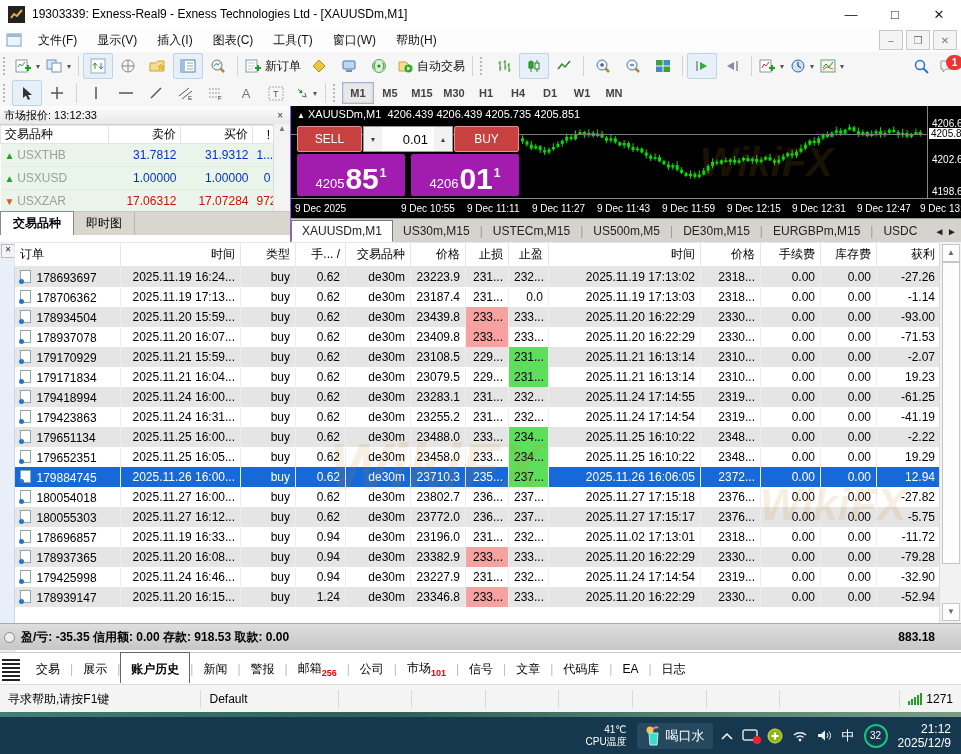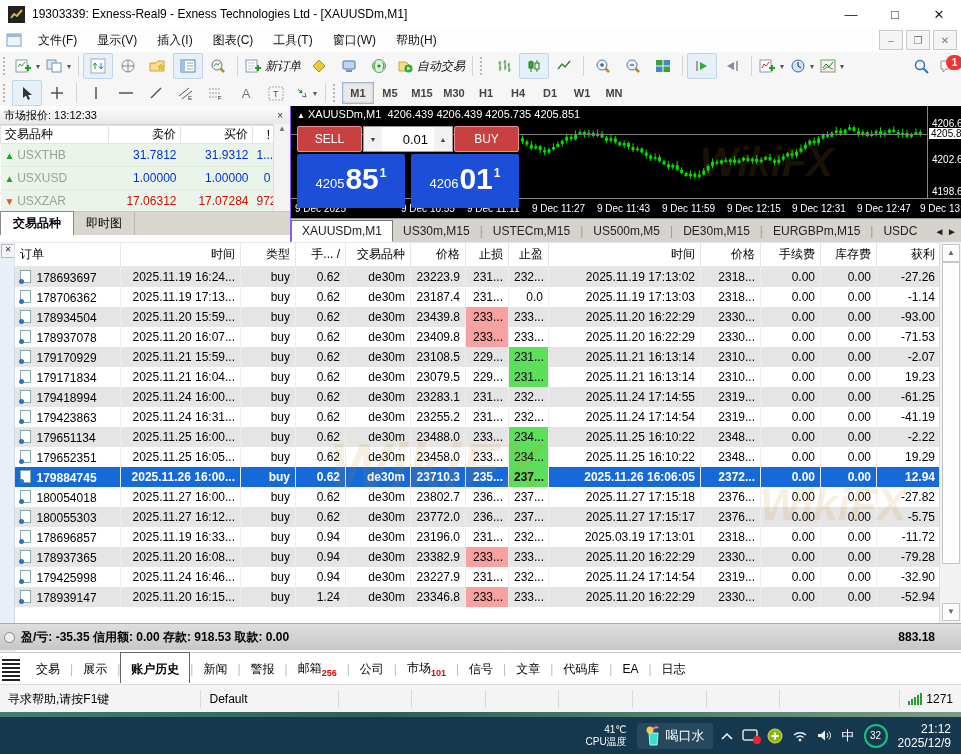--- a/index.html
+++ b/index.html
@@ -16,21 +16,21 @@
   #menubar .mitem{padding:3px 10px;color:#111;}
   .chartctl{position:absolute;right:4px;top:30px;display:flex;gap:3px;}
   .chartctl span{width:22px;height:18px;border:1px solid #c8c8c8;background:#f4f4f4;color:#777;font-size:10px;display:flex;align-items:center;justify-content:center;}
   
   #tb1{position:absolute;left:0;top:52px;width:961px;height:28px;background:#f6f6f6;border-bottom:1px solid #e2e2e2;display:flex;align-items:center;}
   #tb2{position:absolute;left:0;top:80px;width:961px;height:26px;background:#f6f6f6;border-bottom:1px solid #d5d5d5;display:flex;align-items:center;}
   .grip{width:3px;height:18px;border-left:2px dotted #b8b8b8;margin:0 4px 0 3px;}
   .sep{width:1px;height:20px;background:#d4d4d4;margin:0 4px;}
   .tbtn{height:24px;min-width:24px;display:flex;align-items:center;justify-content:center;border:1px solid transparent;border-radius:2px;padding:0 2px;gap:3px;}
   .tbtn.on{background:#e7f0f8;border-color:#bcd5ea;}
-  .tbtn .lbl{font-size:12px;color:#111;white-space:nowrap;font-style:italic;}
+  .tbtn .lbl{font-size:12px;color:#111;white-space:nowrap;}
   .dd{font-size:8px;color:#555;margin-left:1px;}
   .tfbtn{width:30px;height:20px;display:flex;align-items:center;justify-content:center;font-size:11px;font-weight:bold;color:#444;border:1px solid transparent;}
   .tfbtn.on{background:#e9e9e9;border:1px solid #9db8d2;box-shadow:inset 0 0 2px #aaa;}
   #notif{width:17px;height:15px;background:#e33;border-radius:8px;color:#fff;font-size:10px;font-weight:bold;display:flex;align-items:center;justify-content:center;}
   
   #upper{position:absolute;left:0;top:106px;width:961px;height:136px;background:#f0f0f0;}
   
   #mw{position:absolute;left:0;top:0;width:290px;height:136px;border-right:1px solid #8b5cf6;background:#fff;}
   #mw-title{height:18px;background:linear-gradient(#fdfdfd,#e8e8e8);border-bottom:1px solid #d0d0d0;display:flex;align-items:center;padding:0 4px;font-size:11px;}
   #mw-title .x{margin-left:auto;font-size:10px;color:#333;padding:0 3px;}
@@ -56,40 +56,40 @@
   #xaxis{position:absolute;left:0;top:92px;width:670px;height:20px;background:#000;border-top:1px solid #888;padding-left:32px;}
   .xlabel{position:absolute;top:4px;color:#fff;font-size:10px;white-space:nowrap;}
   
   #widget{position:absolute;left:6px;top:20px;width:222px;height:70px;z-index:6;}
   .wrow1{display:flex;height:26px;gap:1px;}
   #sellbtn,#buybtn{width:63px;background:#c94040;border:1px solid #e8908f;color:#fff;font-size:12px;display:flex;align-items:center;justify-content:center;border-radius:2px;}
   #vol{flex:1;background:#fff;border:1px solid #999;display:flex;align-items:stretch;}
   #vol .vbtn{width:18px;display:flex;align-items:center;justify-content:center;font-size:7px;color:#444;background:#f2f2f2;}
   #vol .vval{flex:1;display:flex;align-items:center;justify-content:flex-end;padding-right:6px;font-size:13px;}
   .wrow2{display:flex;gap:6px;margin-top:2px;}
-  .pricebox{width:108px;height:40px;background:#1d4ed8;border-radius:2px;color:#fff;display:flex;align-items:flex-end;justify-content:center;padding-bottom:14px;}
+  .pricebox{width:108px;height:40px;background:#a21caf;border-radius:2px;color:#fff;display:flex;align-items:flex-end;justify-content:center;padding-bottom:2px;}
   .pricebox .small{font-size:13px;margin:0 1px 3px 0;}
   .pricebox .big{font-size:30px;font-weight:bold;line-height:30px;}
   .pricebox .sup{font-size:12px;font-weight:bold;margin:0 0 14px 1px;}
   
   #chart-tabs{position:absolute;left:291px;top:112px;width:670px;height:24px;background:#d6d3ce;border-top:1px solid #999;display:flex;align-items:center;}
   .ctab{padding:3px 10px;font-size:12px;white-space:nowrap;color:#222;}
   .ctab.on{background:#fff;border:1px solid #777;border-bottom-color:#fff;font-weight:normal;}
   .ctab-sep{color:#999;}
   #ctab-arrows{margin-left:auto;padding-right:4px;font-size:10px;color:#222;}
   
   #orders{position:absolute;left:0;top:242px;width:961px;height:410px;background:#fff;}
   #o-strip{position:absolute;left:0;top:0;width:14px;height:410px;background:#e9eff8;border-right:1px solid #cfd8e6;}
   #o-close{position:absolute;left:1px;top:2px;width:12px;height:12px;background:#f4f4f4;border:1px solid #bbb;font-size:8px;line-height:10px;text-align:center;color:#333;}
   #otable{position:absolute;left:14px;top:0;width:926px;}
   table.ot{border-collapse:collapse;table-layout:fixed;width:926px;}
   table.ot th{height:23px;font-weight:normal;font-size:12px;border:1px solid #e6e6e6;background:#fff;padding:0 5px;white-space:nowrap;overflow:hidden;}
   table.ot td{height:20px;font-size:12px;padding:0 5px;white-space:nowrap;overflow:hidden;border-right:1px solid #eee;}
   table.ot tr.odd{background:#e5e5e5;}
-  table.ot tr.sel{background:#1569d8;color:#fff;font-weight:bold;}
+  table.ot tr.sel{background:#1569d8;color:#fff;}
   td.hl-red{background:#f7a1a1;color:#000;}
   td.hl-green{background:#5ce05c;color:#000;}
   .r{text-align:right;} .l{text-align:left;}
   .docico{display:inline-block;width:9px;height:11px;background:#fff;border:1px solid #8aa;position:relative;margin-right:6px;vertical-align:-1px;}
   .docico::after{content:"";position:absolute;left:-2px;bottom:-2px;width:5px;height:5px;border-radius:50%;background:#2277cc;}
   #o-scroll{position:absolute;right:0;top:0;width:21px;height:381px;background:#f2f2f2;border-left:1px solid #ddd;}
   #o-scroll .sb{position:absolute;left:2px;width:16px;height:16px;background:#fdfdfd;border:1px solid #c6c6c6;font-size:8px;color:#666;text-align:center;line-height:15px;}
   #o-scroll .thumb{position:absolute;left:2px;top:20px;width:16px;height:300px;background:#fdfdfd;border:1px solid #c6c6c6;}
   #o-footer{position:absolute;left:0;top:381px;width:961px;height:26px;background:linear-gradient(#dedede,#c7c7c7);border-top:1px solid #aaa;display:flex;align-items:center;font-weight:bold;font-size:12px;}
   #o-footer .dot{width:9px;height:9px;border:1px solid #888;border-radius:50%;background:#eee;margin:0 6px 0 4px;}
@@ -947,21 +947,21 @@
           </tr>
           <tr class="even">
             <td class="l"><span class="docico"></span>178696857</td>
             <td class="r">2025.11.19 16:33...</td>
             <td class="r">buy</td>
             <td class="r">0.94</td>
             <td class="r">de30m</td>
             <td class="r">23196.0</td>
             <td class="r">231...</td>
             <td class="r">232...</td>
-            <td class="r">2025.03.19 17:13:01</td>
+            <td class="r">2025.11.02 17:13:01</td>
             <td class="r">2318...</td>
             <td class="r">0.00</td>
             <td class="r">0.00</td>
             <td class="r">-11.72</td>
           </tr>
           <tr class="odd">
             <td class="l"><span class="docico"></span>178937365</td>
             <td class="r">2025.11.20 16:08...</td>
             <td class="r">buy</td>
             <td class="r">0.94</td>

